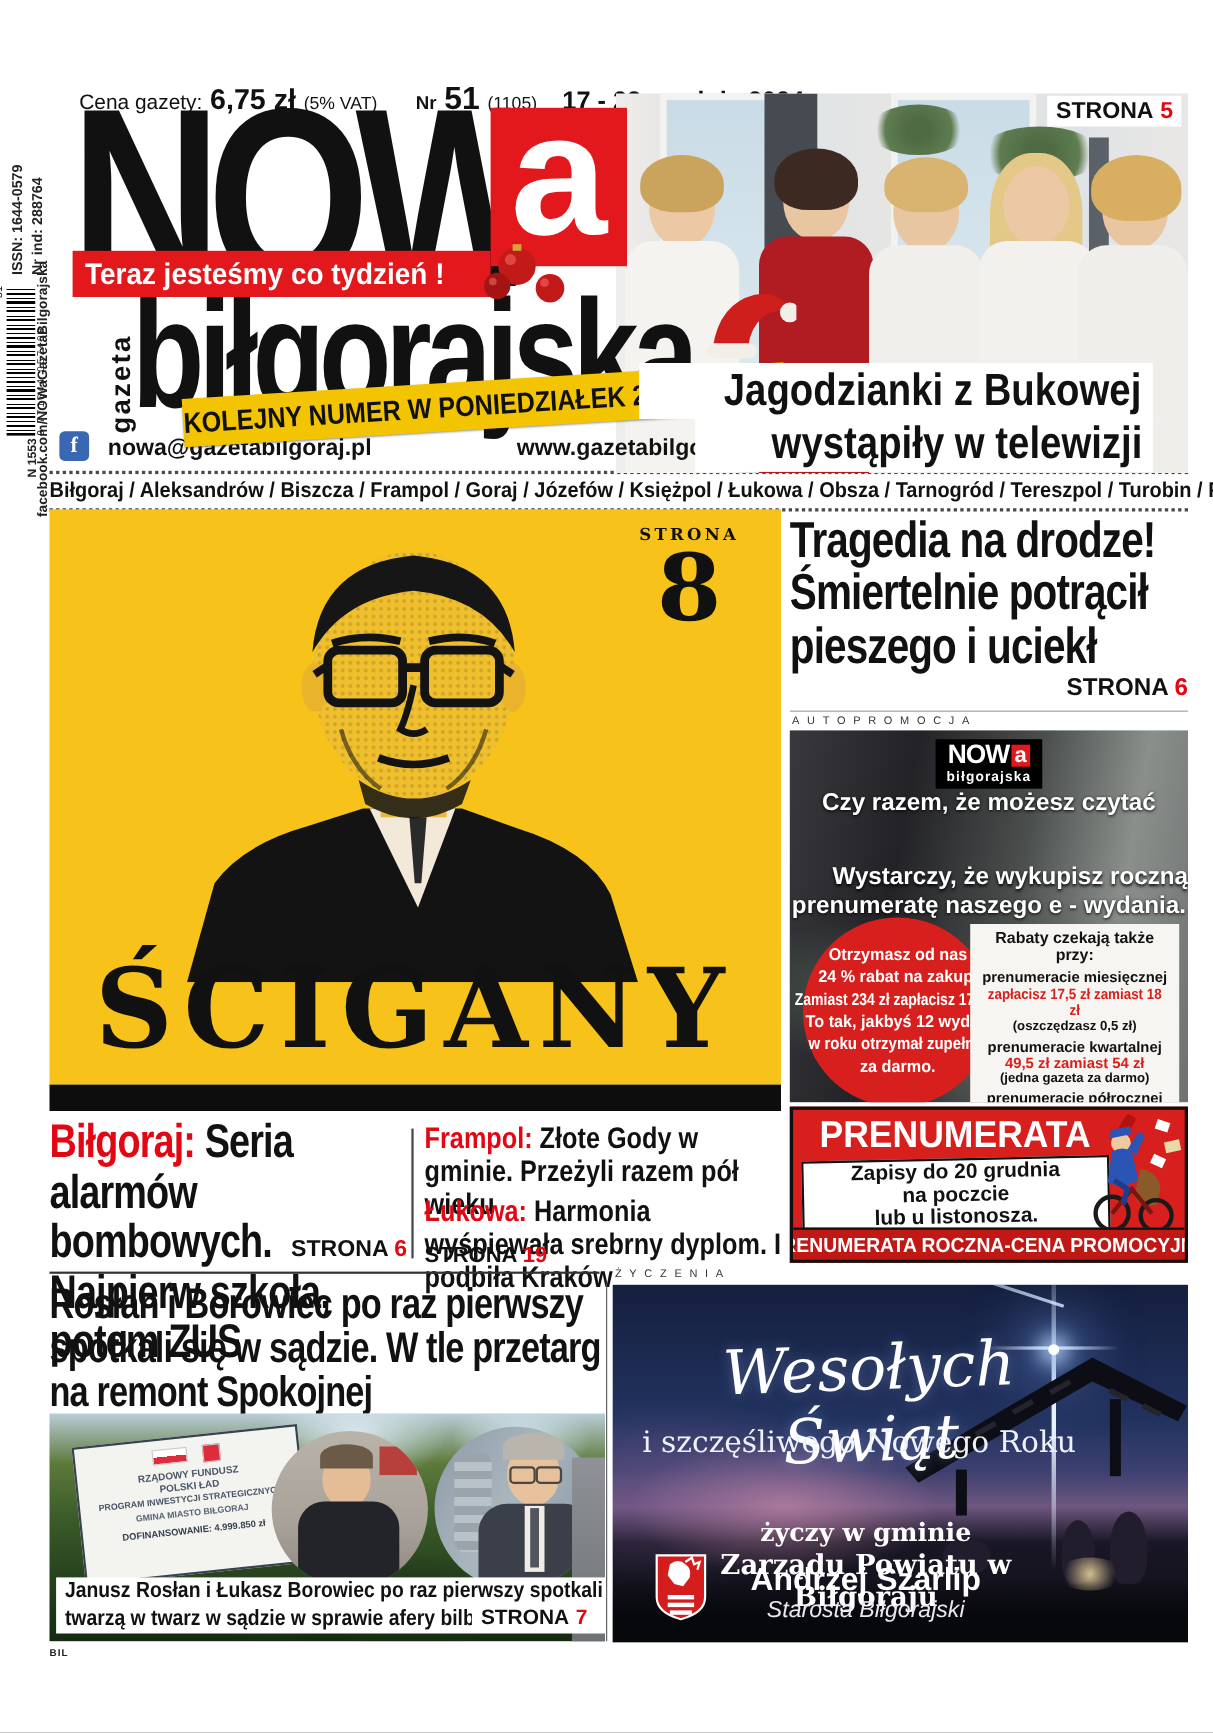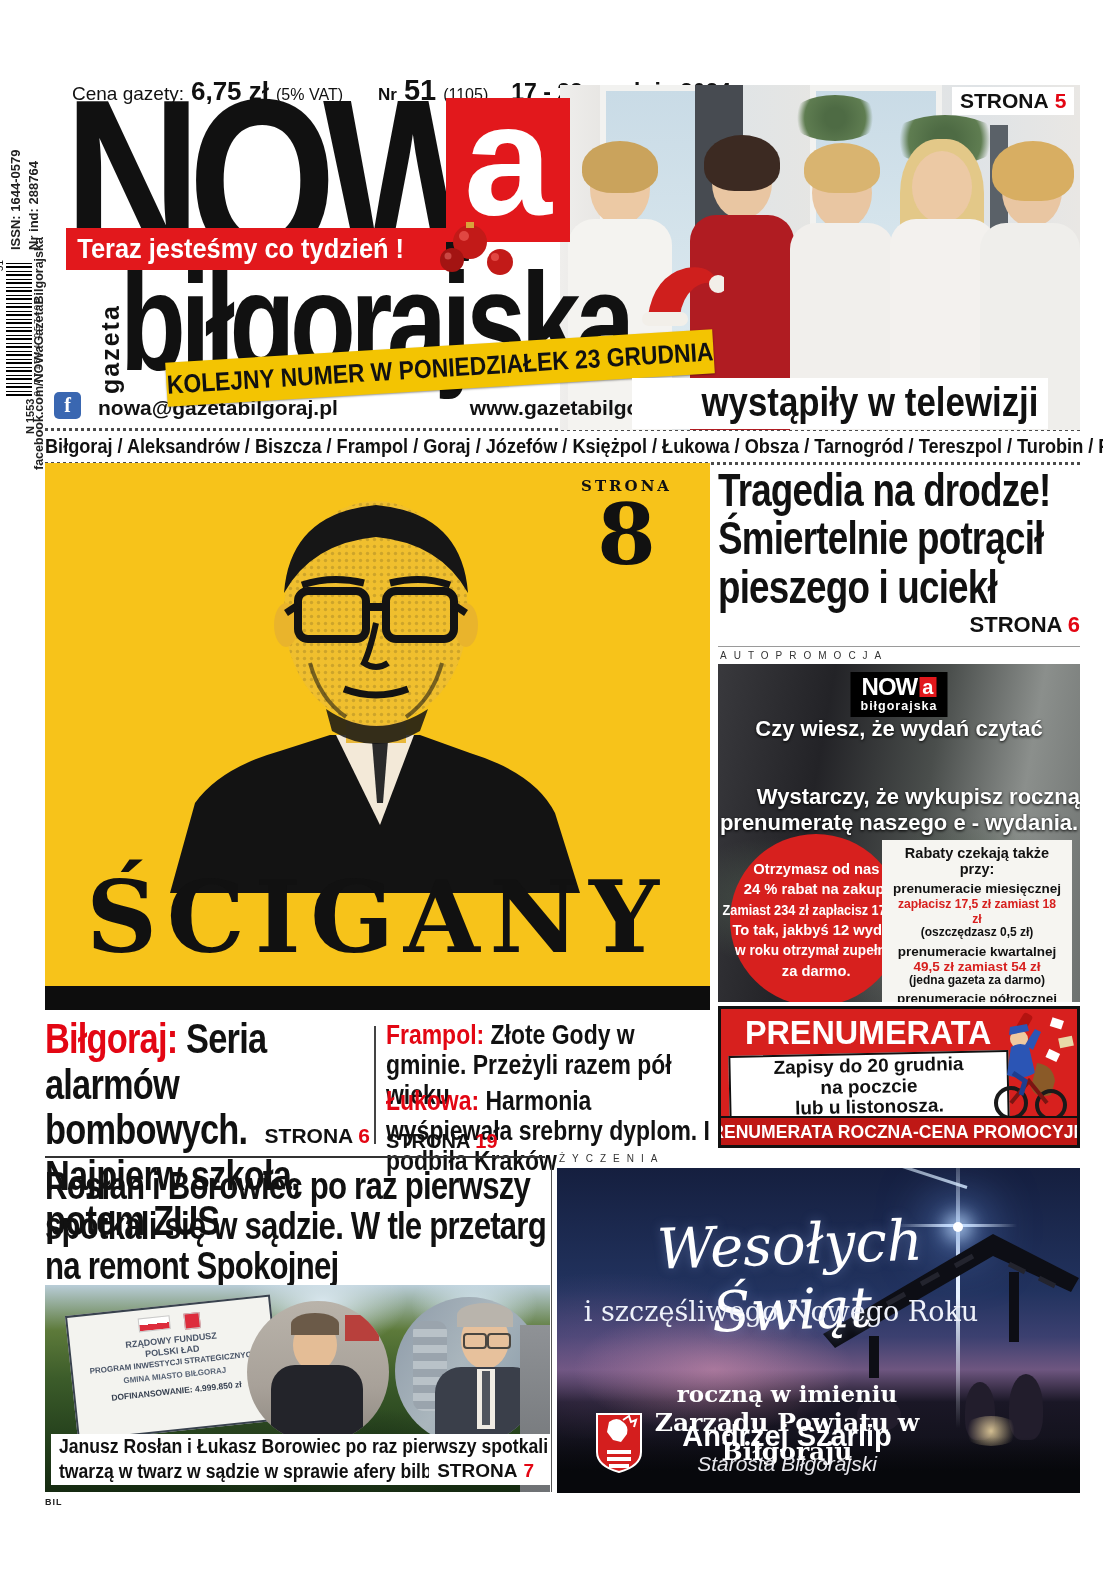--- a/index.html
+++ b/index.html
@@ -231,20 +231,23 @@
       <div class="head" style="left:442px;top:70px;"></div>
       <div class="hair" style="left:432px;top:56px;width:82px;height:60px;background:#d8ae62;"></div>
       <div class="body" style="left:420px;top:138px;width:100px;height:208px;background:#efeeeb;"></div>
     </div>
   </div>
 
   <div class="abs badge strona5">
     <span class="lbl">STRONA</span>
     <span class="red">5</span>
   </div>
+  <div class="strip" style="right:55px;top:330px;">
+    <span>Jagodzianki z Bukowej</span>
+  </div>
   <div class="strip" style="right:55px;top:378px;">
     <span>wystąpiły w telewizji</span>
   </div>
 
   <div class="abs now">
     <div class="now-inner">NOW</div>
   </div>
   <div class="abs a-box">
     <span>a</span>
   </div>
@@ -343,21 +346,21 @@
   <div class="abs sec-label" style="left:720px;top:650px;">AUTOPROMOCJA</div>
 
   <div class="abs ad">
     <div class="ad-logo">
       <div class="row1">
         <span class="n">NOW</span>
           <span class="a">a</span>
       </div>
       <div class="sub">biłgorajska</div>
     </div>
-    <div class="ad-l1">Czy wiesz, że wydań czytać</div>
+    <div class="ad-l1">Czy razem, że możesz czytać</div>
     <div class="ad-l3">Wystarczy, że wykupisz roczną</div>
     <div class="ad-l4">prenumeratę naszego e - wydania.</div>
     <div class="ad-circle">
       <span>Otrzymasz od nas</span>
       <span>24 % rabat na zakup.</span>
       <span style="transform:scaleX(.82);">Zamiast 234 zł zapłacisz 177 zł.</span>
       <span>To tak, jakbyś 12 wydań</span>
       <span style="transform:scaleX(.88);">w roku otrzymał zupełnie</span>
       <span>za darmo.</span>
     </div>
@@ -496,21 +499,21 @@
       <rect x="56" y="108" width="10" height="42" fill="#0d0e15"></rect>
       <rect x="196" y="44" width="10" height="70" fill="#0d0e15"></rect>
     </svg>
     <div class="fig" style="left:408px;top:214px;width:30px;height:58px;"></div>
     <div class="fig" style="left:452px;top:206px;width:34px;height:66px;"></div>
     <div class="fig" style="left:300px;top:230px;width:44px;height:34px;border-radius:50%;"></div>
     <div class="glow" style="left:404px;top:248px;width:60px;height:30px;"></div>
     <div style="position:absolute;left:0;right:0;bottom:0;height:56px;background:linear-gradient(180deg,transparent,#07080c 60%);"></div>
     <div class="zycz-script">Wesołych Świąt</div>
     <div class="zycz-sub">i szczęśliwego Nowego Roku</div>
-    <div class="zycz-from1">roczną w imieniu</div>
+    <div class="zycz-from1">życzy w gminie</div>
     <div class="zycz-from2">Zarządu Powiatu w Biłgoraju</div>
     <svg class="herb" width="48" height="62" viewBox="0 0 48 62">
       <path d="M2 2 h44 v38 q0 14 -22 20 q-22 -6 -22 -20 Z" fill="#d41e1e" stroke="#fff" stroke-width="2"></path>
       <path d="M14 10 q8 -6 14 0 q6 4 4 12 l-6 8 l-8 -2 l-6 -8 Z" fill="#fff"></path>
       <path d="M28 8 l6 -4 l2 6 l5 -2 l-2 7" stroke="#fff" stroke-width="2" fill="none"></path>
       <rect x="12" y="38" width="24" height="4" fill="#fff"></rect>
       <rect x="12" y="45" width="24" height="4" fill="#fff"></rect>
       <rect x="14" y="52" width="20" height="4" fill="#fff"></rect>
     </svg>
     <div class="zycz-name">Andrzej Szarlip</div>

